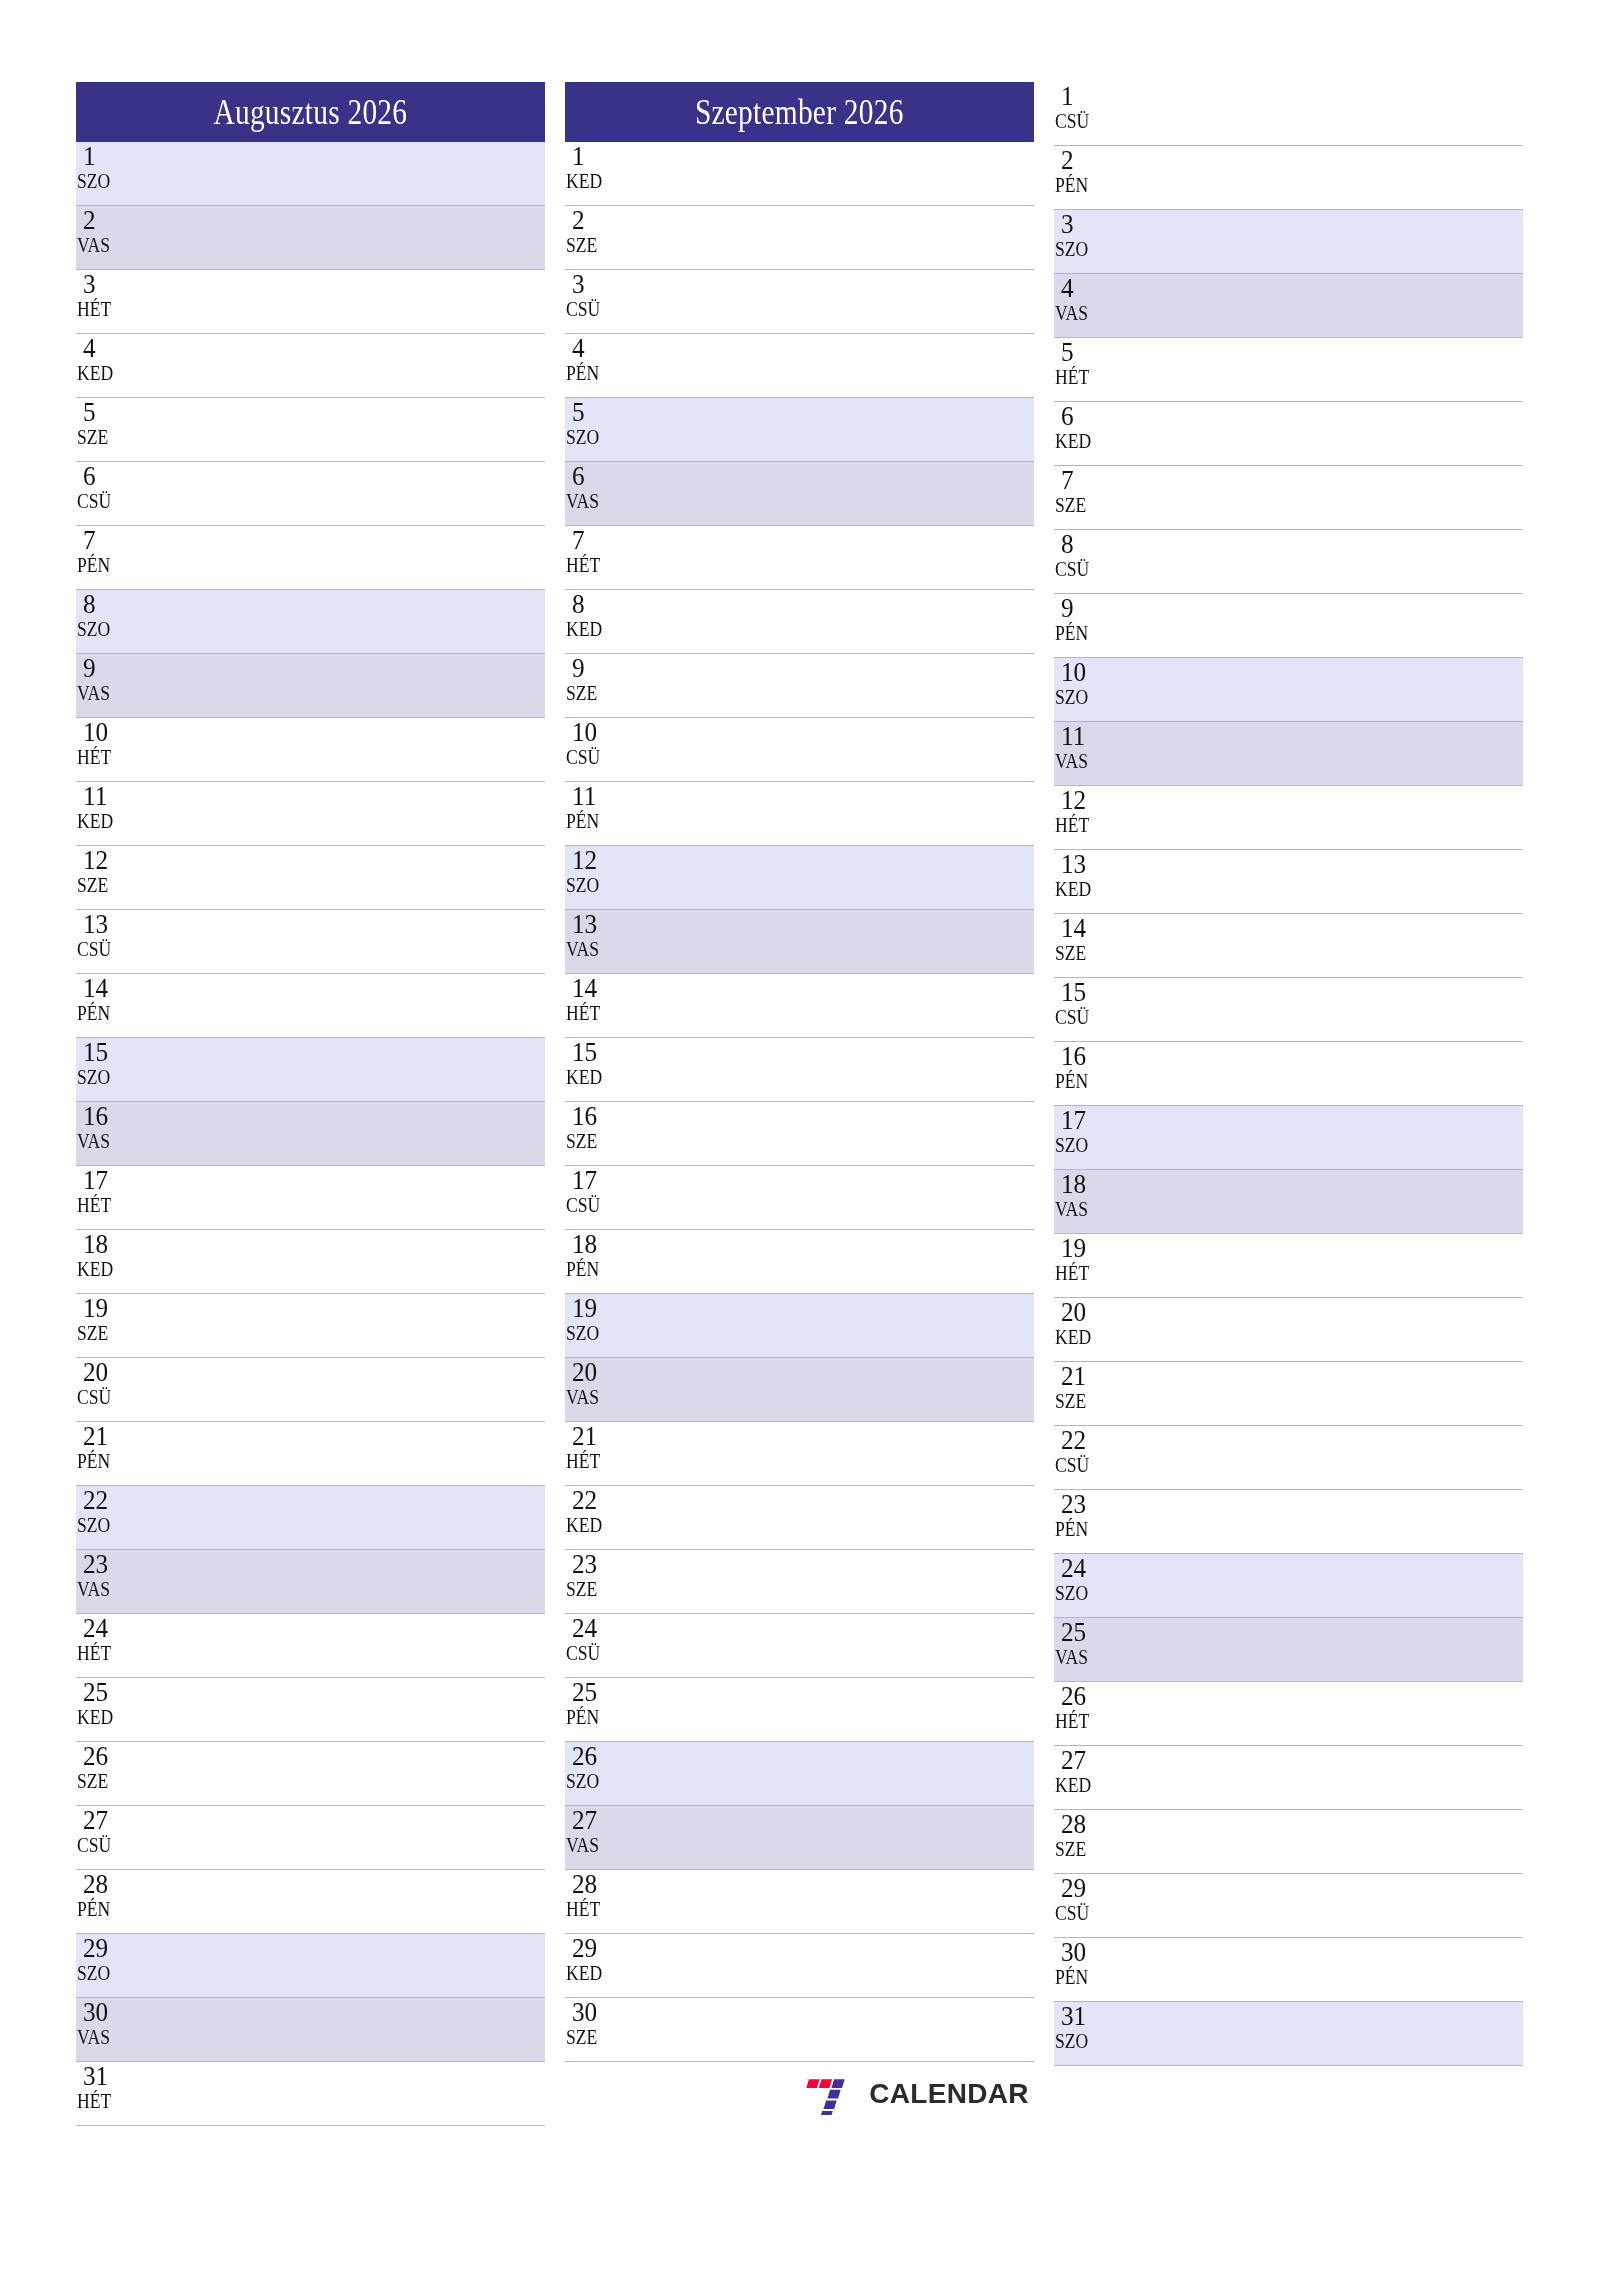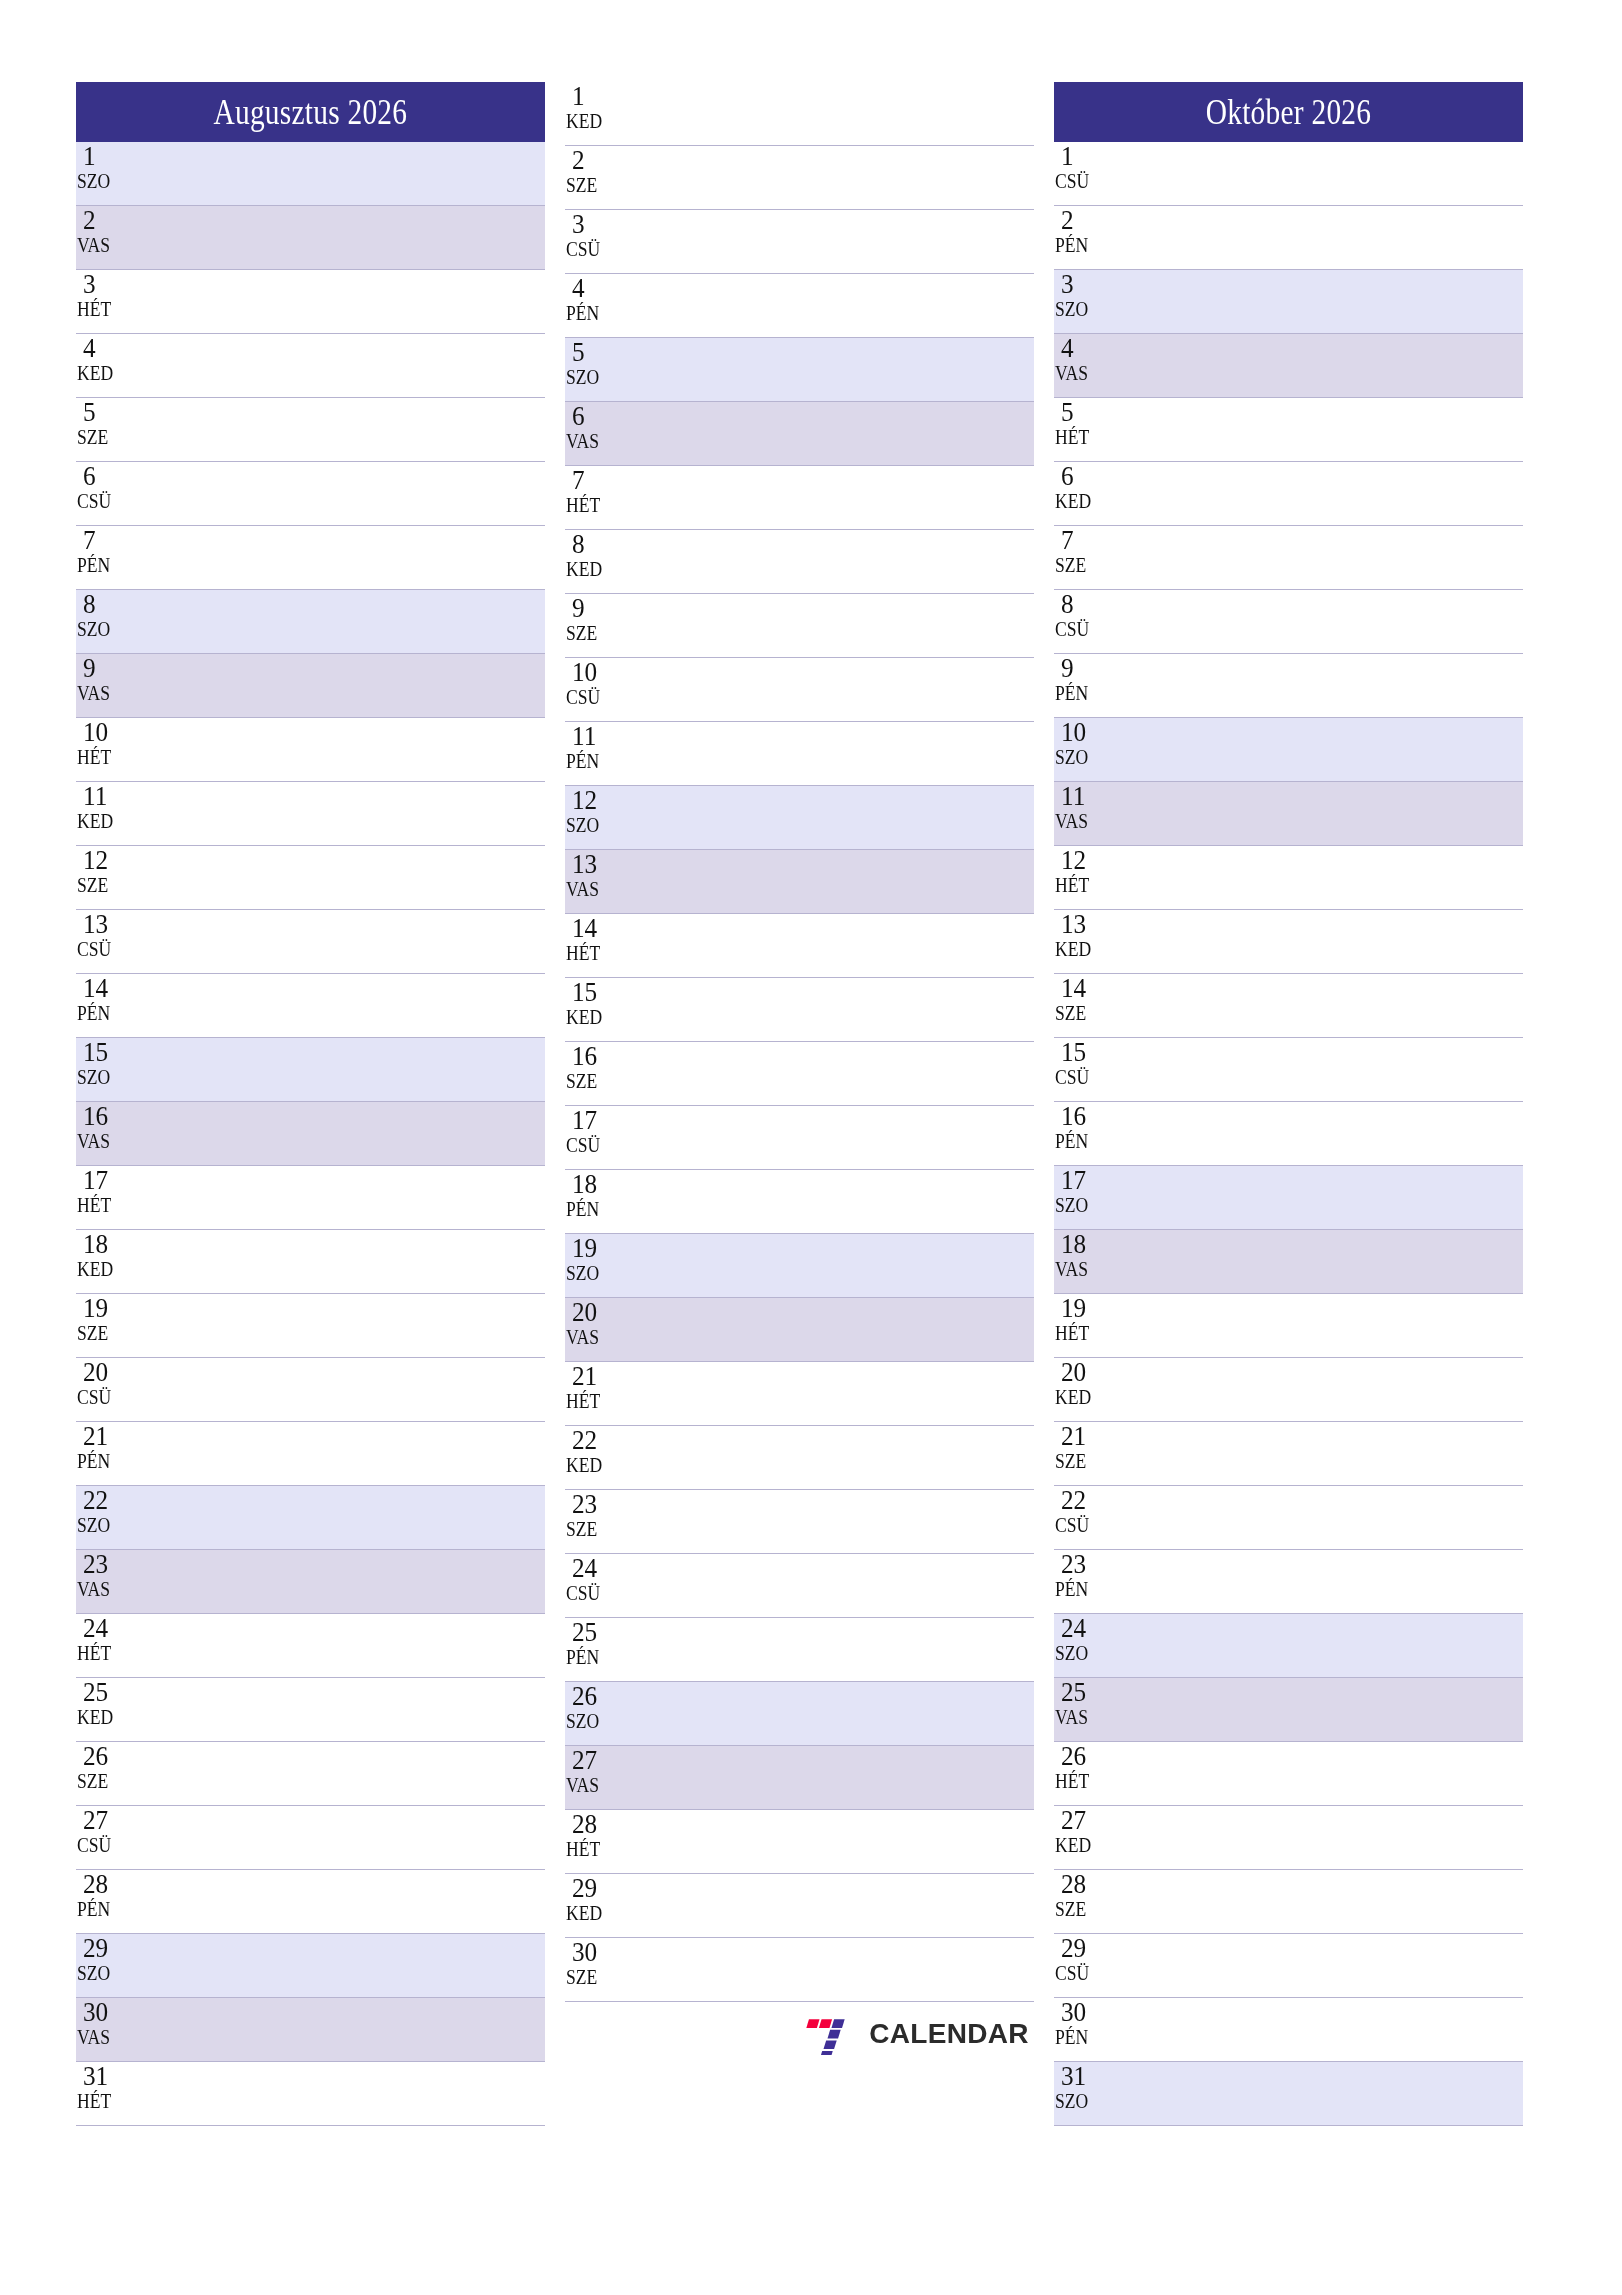--- a/index.html
+++ b/index.html
@@ -240,20 +240,23 @@
             <div class="daynum">30</div>
             <div class="dayabbr">VAS</div>
           </div>
           <div class="day-row">
             <div class="daynum">31</div>
             <div class="dayabbr">HÉT</div>
           </div>
         </div>
       </div>
       <div class="month-col">
+        <div class="month-header">
+          <span>Szeptember 2026</span>
+        </div>
         <div class="days">
           <div class="day-row">
             <div class="daynum">1</div>
             <div class="dayabbr">KED</div>
           </div>
           <div class="day-row">
             <div class="daynum">2</div>
             <div class="dayabbr">SZE</div>
           </div>
           <div class="day-row">
@@ -377,23 +380,20 @@
                 <polygon points="38,24 54,24 50,37 34,37" fill="#3f2f96"></polygon>
                 <polygon points="32,40 48,40 44,53 28,53" fill="#3f2f96"></polygon>
                 <polygon points="26,56 42,56 38,69 22,69" fill="#3f2f96"></polygon>
               </svg>
               <div class="logo-word">CALENDAR</div>
             </div>
           </div>
         </div>
       </div>
       <div class="month-col">
-        <div class="month-header">
-          <span>Október 2026</span>
-        </div>
         <div class="days">
           <div class="day-row">
             <div class="daynum">1</div>
             <div class="dayabbr">CSÜ</div>
           </div>
           <div class="day-row">
             <div class="daynum">2</div>
             <div class="dayabbr">PÉN</div>
           </div>
           <div class="day-row sat">

